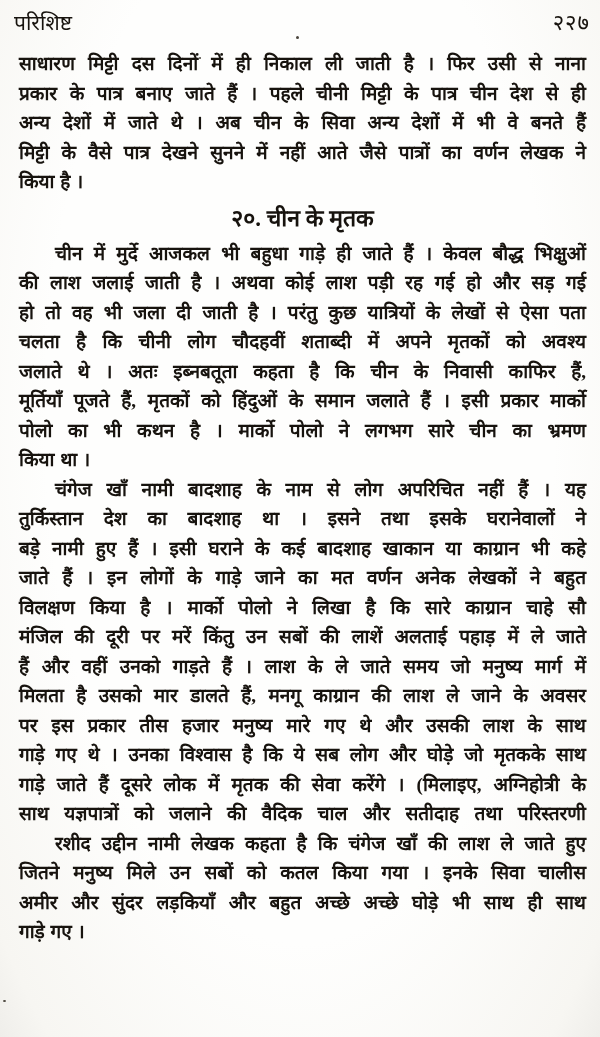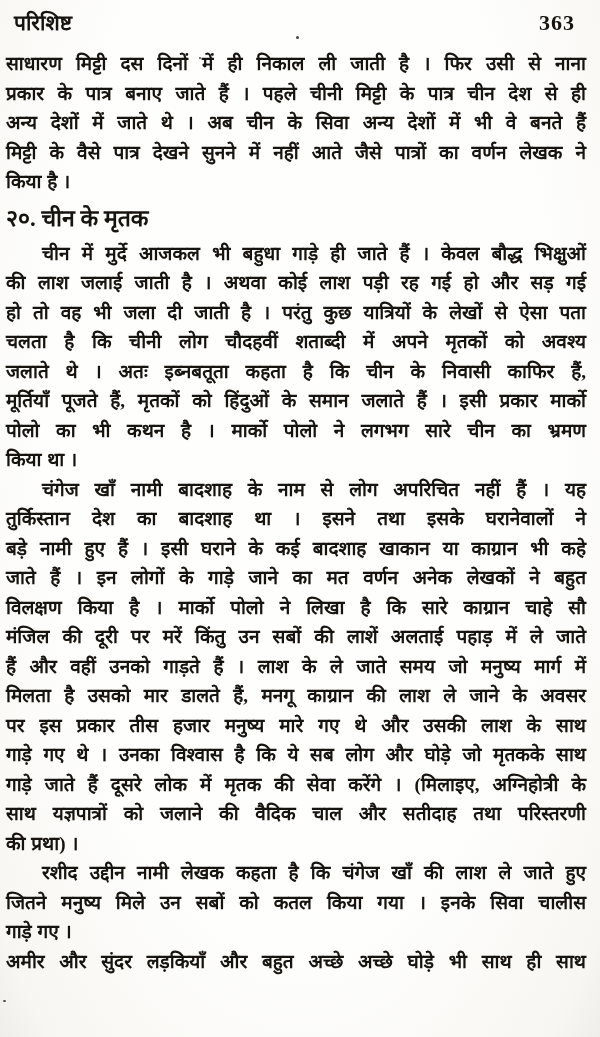--- a/index.html
+++ b/index.html
@@ -15,68 +15,69 @@
     margin: 0;
     background: radial-gradient(ellipse at 50% 40%, #fefefd 60%, #f7f6f2 92%, #efeeea 100%);
     color: #17130e;
     overflow: hidden;
     box-sizing: border-box;
   }
   .header {
     display: flex;
     justify-content: space-between;
     align-items: baseline;
-    padding: 9px 25px 0 14px;
+    padding: 9px 10px 0 14px;
     font-size: 21px;
-    font-weight: 700;
+    font-weight: 400;
     line-height: 27px;
   }
   .page-number { font-size: 22px; letter-spacing: 1px; }
   .body {
-    padding: 12px 14px 0 6px;
+    padding: 12px 14px 0 19px;
   }
   .line {
     font-size: 19px;
     font-weight: 600;
     line-height: 29.5px;
     text-align: justify;
     text-align-last: justify;
     word-spacing: 1px;
   }
   .line.last {
     text-align: right;
     text-align-last: left;
   }
   .line.indent { text-indent: 36px; }
   .heading {
     margin: 6px 0 4px 0;
     font-size: 23px;
     font-weight: 700;
     line-height: 32px;
+    text-align: center;
   }
   .speck {
     position: absolute;
     background: #4a453d;
     border-radius: 50%;
   }
   .speck.s1 { left: 296px; top: 36px; width: 3px; height: 3px; }
   .speck.s2 { left: 199px; top: 57px; width: 2px; height: 2px; }
   .speck.s3 { left: 3px; top: 1000px; width: 3px; height: 2px; }
 </style>
 </head>
 <body>
 
 <div class="page">
   <div class="speck s1"></div>
   <div class="speck s2"></div>
   <div class="speck s3"></div>
 
   <div class="header">
     <span class="running-title">परिशिष्ट</span>
-    <span class="page-number">363</span>
+    <span class="page-number">२२७</span>
   </div>
 
   <div class="body">
 
     <div class="para">
       <div class="line">साधारण मिट्टी दस दिनों में ही निकाल ली जाती है । फिर उसी से नाना</div>
       <div class="line">प्रकार के पात्र बनाए जाते हैं । पहले चीनी मिट्टी के पात्र चीन देश से ही</div>
       <div class="line">अन्य देशों में जाते थे । अब चीन के सिवा अन्य देशों में भी वे बनते हैं</div>
       <div class="line">मिट्टी के वैसे पात्र देखने सुनने में नहीं आते जैसे पात्रों का वर्णन लेखक ने</div>
       <div class="line last">किया है ।</div>
@@ -101,24 +102,23 @@
       <div class="line">बड़े नामी हुए हैं । इसी घराने के कई बादशाह खाकान या काग्रान भी कहे</div>
       <div class="line">जाते हैं । इन लोगों के गाड़े जाने का मत वर्णन अनेक लेखकों ने बहुत</div>
       <div class="line">विलक्षण किया है । मार्को पोलो ने लिखा है कि सारे काग्रान चाहे सौ</div>
       <div class="line">मंजिल की दूरी पर मरें किंतु उन सबों की लाशें अलताई पहाड़ में ले जाते</div>
       <div class="line">हैं और वहीं उनको गाड़ते हैं । लाश के ले जाते समय जो मनुष्य मार्ग में</div>
       <div class="line">मिलता है उसको मार डालते हैं, मनगू काग्रान की लाश ले जाने के अवसर</div>
       <div class="line">पर इस प्रकार तीस हजार मनुष्य मारे गए थे और उसकी लाश के साथ</div>
       <div class="line">गाड़े गए थे । उनका विश्वास है कि ये सब लोग और घोड़े जो मृतकके साथ</div>
       <div class="line">गाड़े जाते हैं दूसरे लोक में मृतक की सेवा करेंगे । (मिलाइए, अग्निहोत्री के</div>
       <div class="line">साथ यज्ञपात्रों को जलाने की वैदिक चाल और सतीदाह तथा परिस्तरणी</div>
-      <div class="line last">की प्रथा) ।</div>
     </div>
 
     <div class="para">
       <div class="line indent">रशीद उद्दीन नामी लेखक कहता है कि चंगेज खाँ की लाश ले जाते हुए</div>
       <div class="line">जितने मनुष्य मिले उन सबों को कतल किया गया । इनके सिवा चालीस</div>
+      <div class="line">अमीर और सुंदर लड़कियाँ और बहुत अच्छे अच्छे घोड़े भी साथ ही साथ</div>
       <div class="line last">गाड़े गए ।</div>
-      <div class="line">अमीर और सुंदर लड़कियाँ और बहुत अच्छे अच्छे घोड़े भी साथ ही साथ</div>
     </div>
 
   </div>
 </div>
 
 </body></html>

